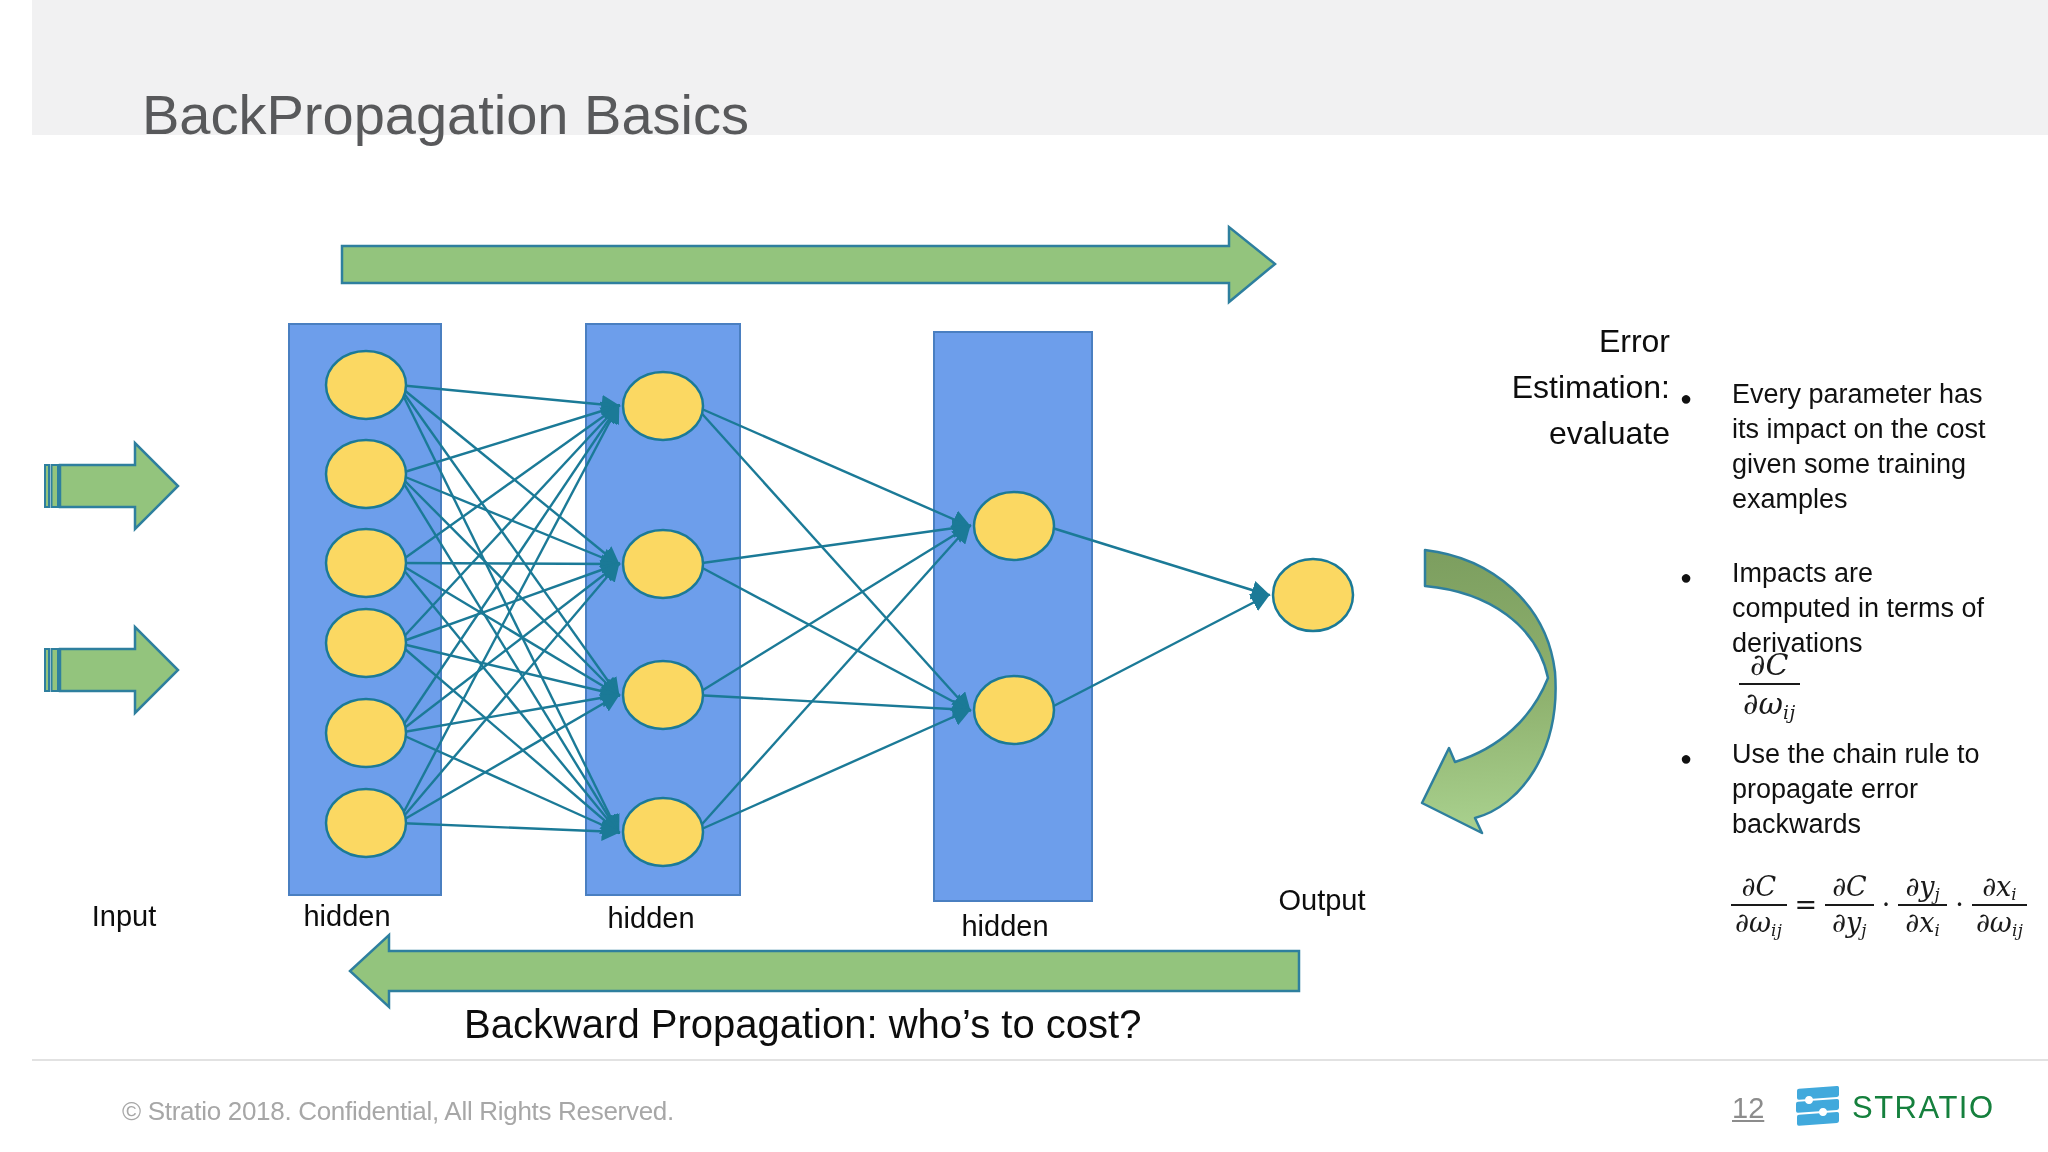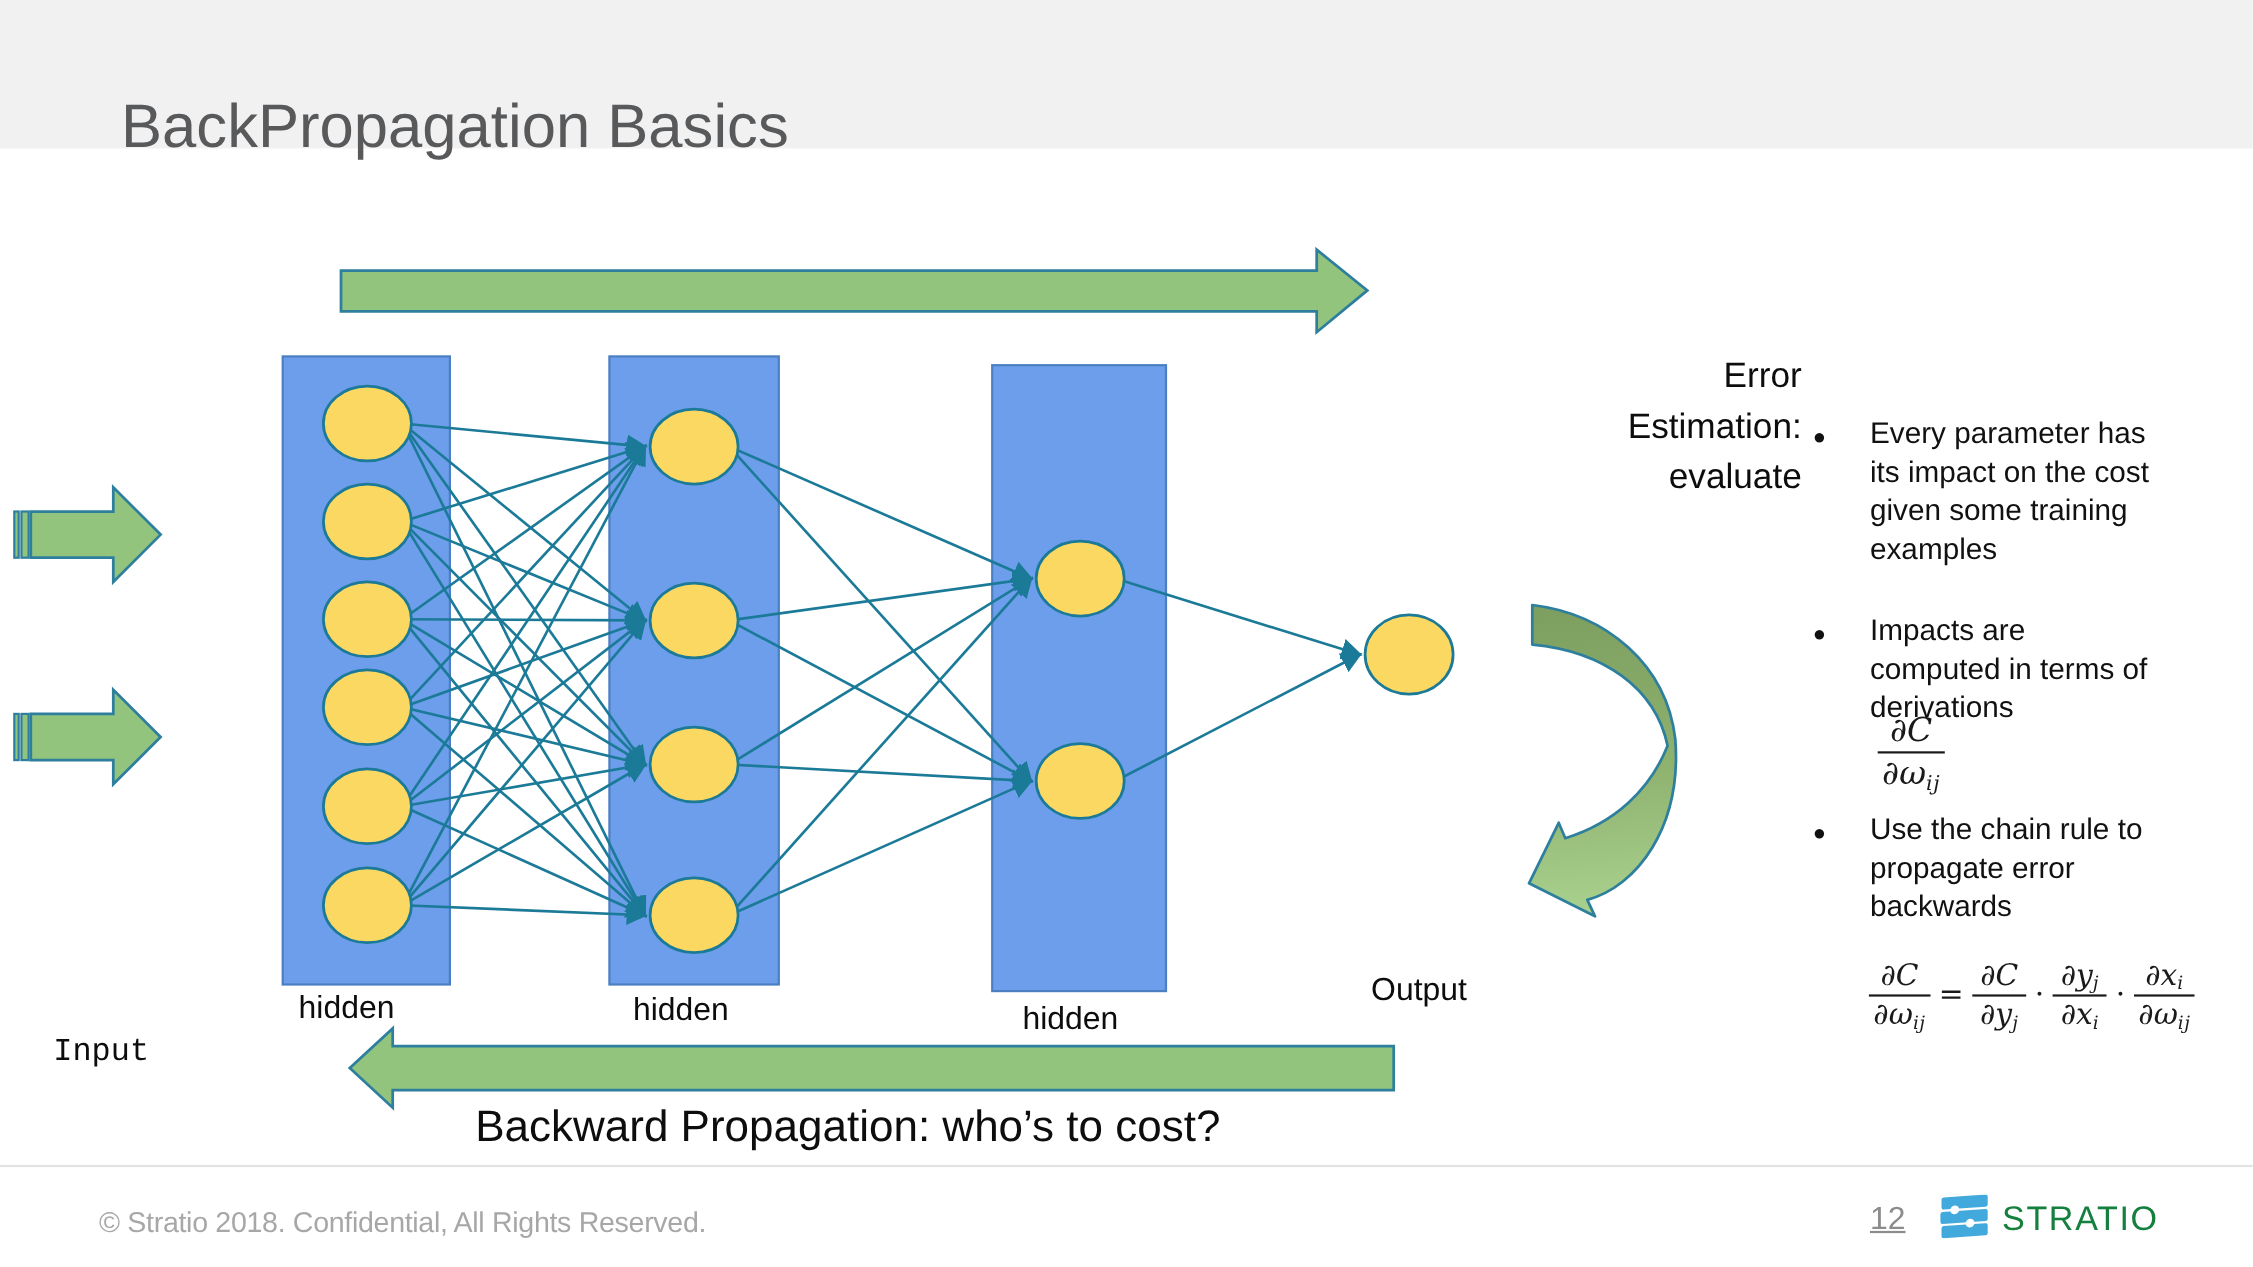--- a/index.html
+++ b/index.html
@@ -1,32 +1,32 @@
 <!DOCTYPE html>
 <html><head>
 <meta charset="utf-8">
 <style>
   html,body{margin:0;padding:0;background:#fff;}
   body{width:2048px;height:1152px;overflow:hidden;font-family:"Liberation Sans",sans-serif;}
-  #slide{position:relative;width:1848px;height:1152px;background:#ffffff;}
+  #slide{position:relative;width:1848px;height:1152px;background:#ffffff;margin-left:32px;}
 
   
   #header-band{position:absolute;left:0;top:0;width:2048px;height:135px;background:#f1f1f2;}
   #page-title{position:absolute;left:110px;top:82px;font-size:56px;color:#58595b;letter-spacing:0px;white-space:nowrap;}
 
   
   #net-svg{position:absolute;left:0;top:0;width:2048px;height:1152px;z-index:1;}
 
   
   .diag-label{position:absolute;z-index:2;color:#0d0d0d;}
   #forward-label{left:480px;top:174px;font-size:40px;white-space:nowrap;}
   #backward-label{left:432px;top:1002px;font-size:40px;white-space:nowrap;}
   #error-label{left:1278px;top:318px;width:360px;text-align:right;font-size:32px;line-height:46px;}
   .layer-label{width:140px;text-align:center;font-size:29px;}
-  #input-label{left:22px;top:940px;font-family:Liberation Mono, monospace;}
+  #input-label{left:22px;top:900px;}
   #hidden1-label{left:245px;top:900px;}
   #hidden2-label{left:549px;top:902px;}
   #hidden3-label{left:903px;top:910px;}
   #output-label{left:1220px;top:884px;}
 
   
   .bullet-item{position:absolute;left:1648px;width:306px;font-size:27px;line-height:35px;color:#111;z-index:2;}
   .bullet-item::before{content:"●";position:absolute;left:0;top:4px;font-size:20px;color:#111;}
   .bullet-item .btext{display:block;margin-left:52px;}
   #bullet-0{top:270px;}

